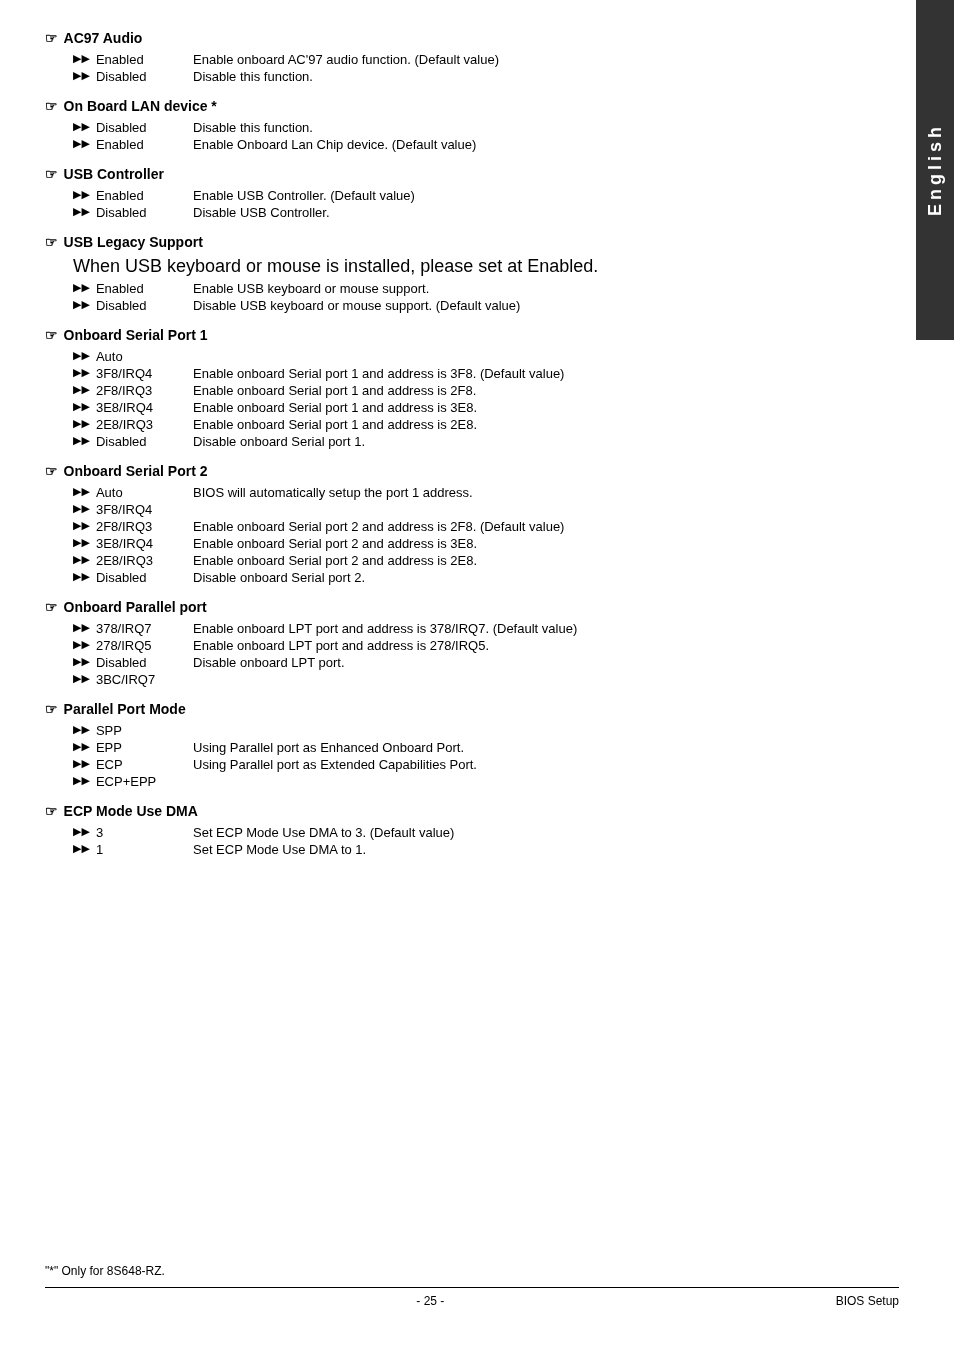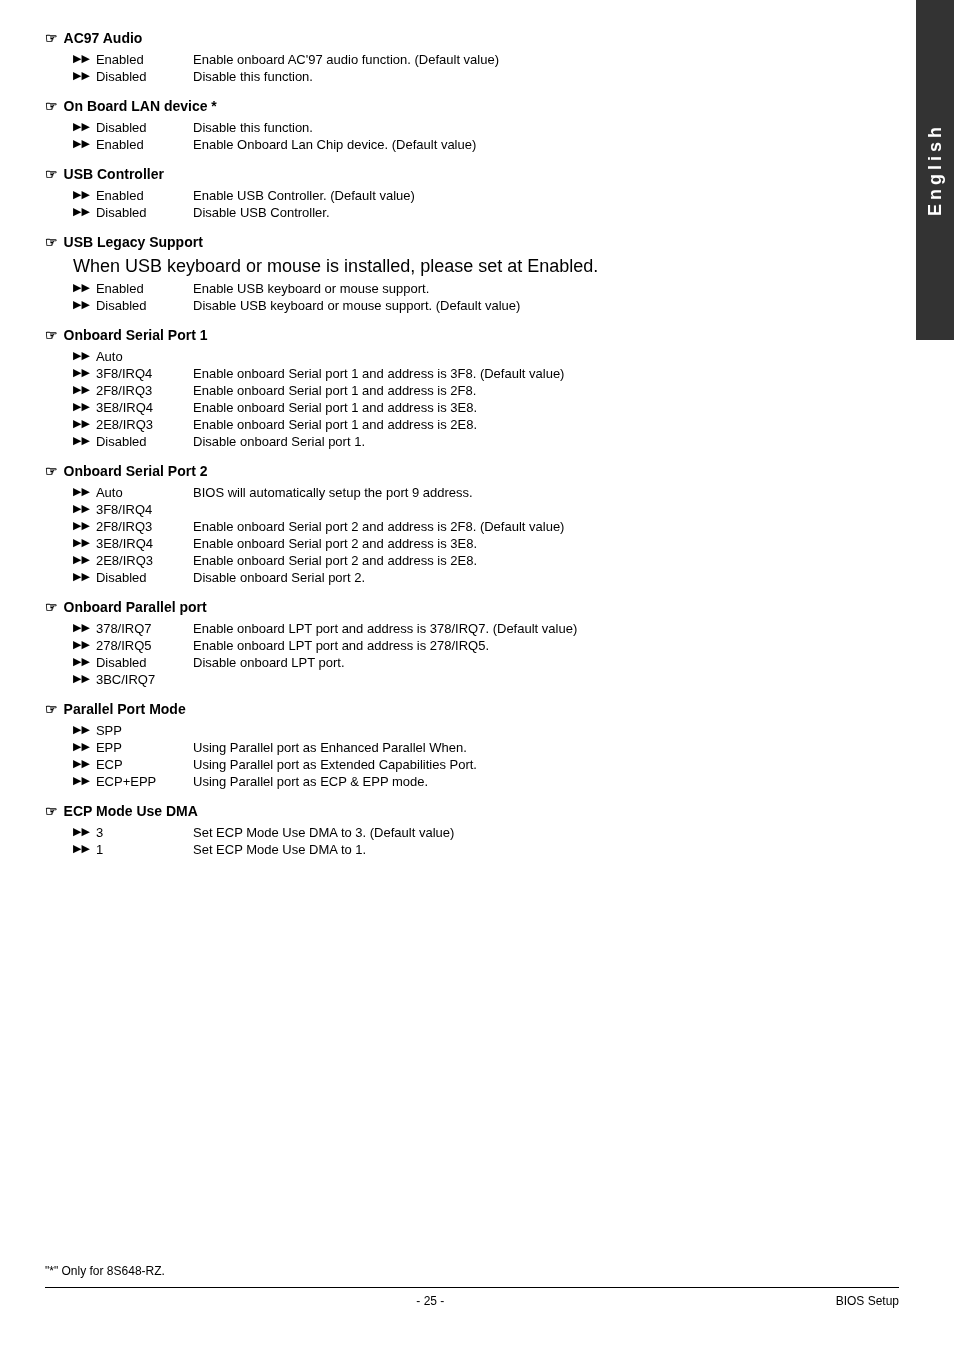--- a/index.html
+++ b/index.html
@@ -267,21 +267,21 @@
       <div class="section">
         <div class="section-title">
           <span class="arrow-icon">☞</span>
           <span>Onboard Serial Port 2</span>
         </div>
         <div class="item-row">
           <div class="item-key">
             <span class="bullet">▶▶</span>
             <span> Auto</span>
           </div>
-          <div class="item-value">BIOS will automatically setup the port 9 address.</div>
+          <div class="item-value">BIOS will automatically setup the port 1 address.</div>
         </div>
         <div class="item-row">
           <div class="item-key">
             <span class="bullet">▶▶</span>
             <span> 3F8/IRQ4</span>
           </div>
         </div>
         <div class="item-row">
           <div class="item-key">
             <span class="bullet">▶▶</span>
@@ -353,35 +353,34 @@
           <div class="item-key">
             <span class="bullet">▶▶</span>
             <span> SPP</span>
           </div>
         </div>
         <div class="item-row">
           <div class="item-key">
             <span class="bullet">▶▶</span>
             <span> EPP</span>
           </div>
-          <div class="item-value">Using Parallel port as Enhanced Parallel When.</div>
+          <div class="item-value">Using Parallel port as Enhanced Onboard Port.</div>
         </div>
         <div class="item-row">
           <div class="item-key">
             <span class="bullet">▶▶</span>
             <span> ECP</span>
           </div>
           <div class="item-value">Using Parallel port as Extended Capabilities Port.</div>
         </div>
         <div class="item-row">
           <div class="item-key">
             <span class="bullet">▶▶</span>
             <span> ECP+EPP</span>
           </div>
-          <div class="item-value">Using Parallel port as ECP &amp; EPP mode.</div>
         </div>
       </div>
       <div class="section">
         <div class="section-title">
           <span class="arrow-icon">☞</span>
           <span>ECP Mode Use DMA</span>
         </div>
         <div class="item-row">
           <div class="item-key">
             <span class="bullet">▶▶</span>

